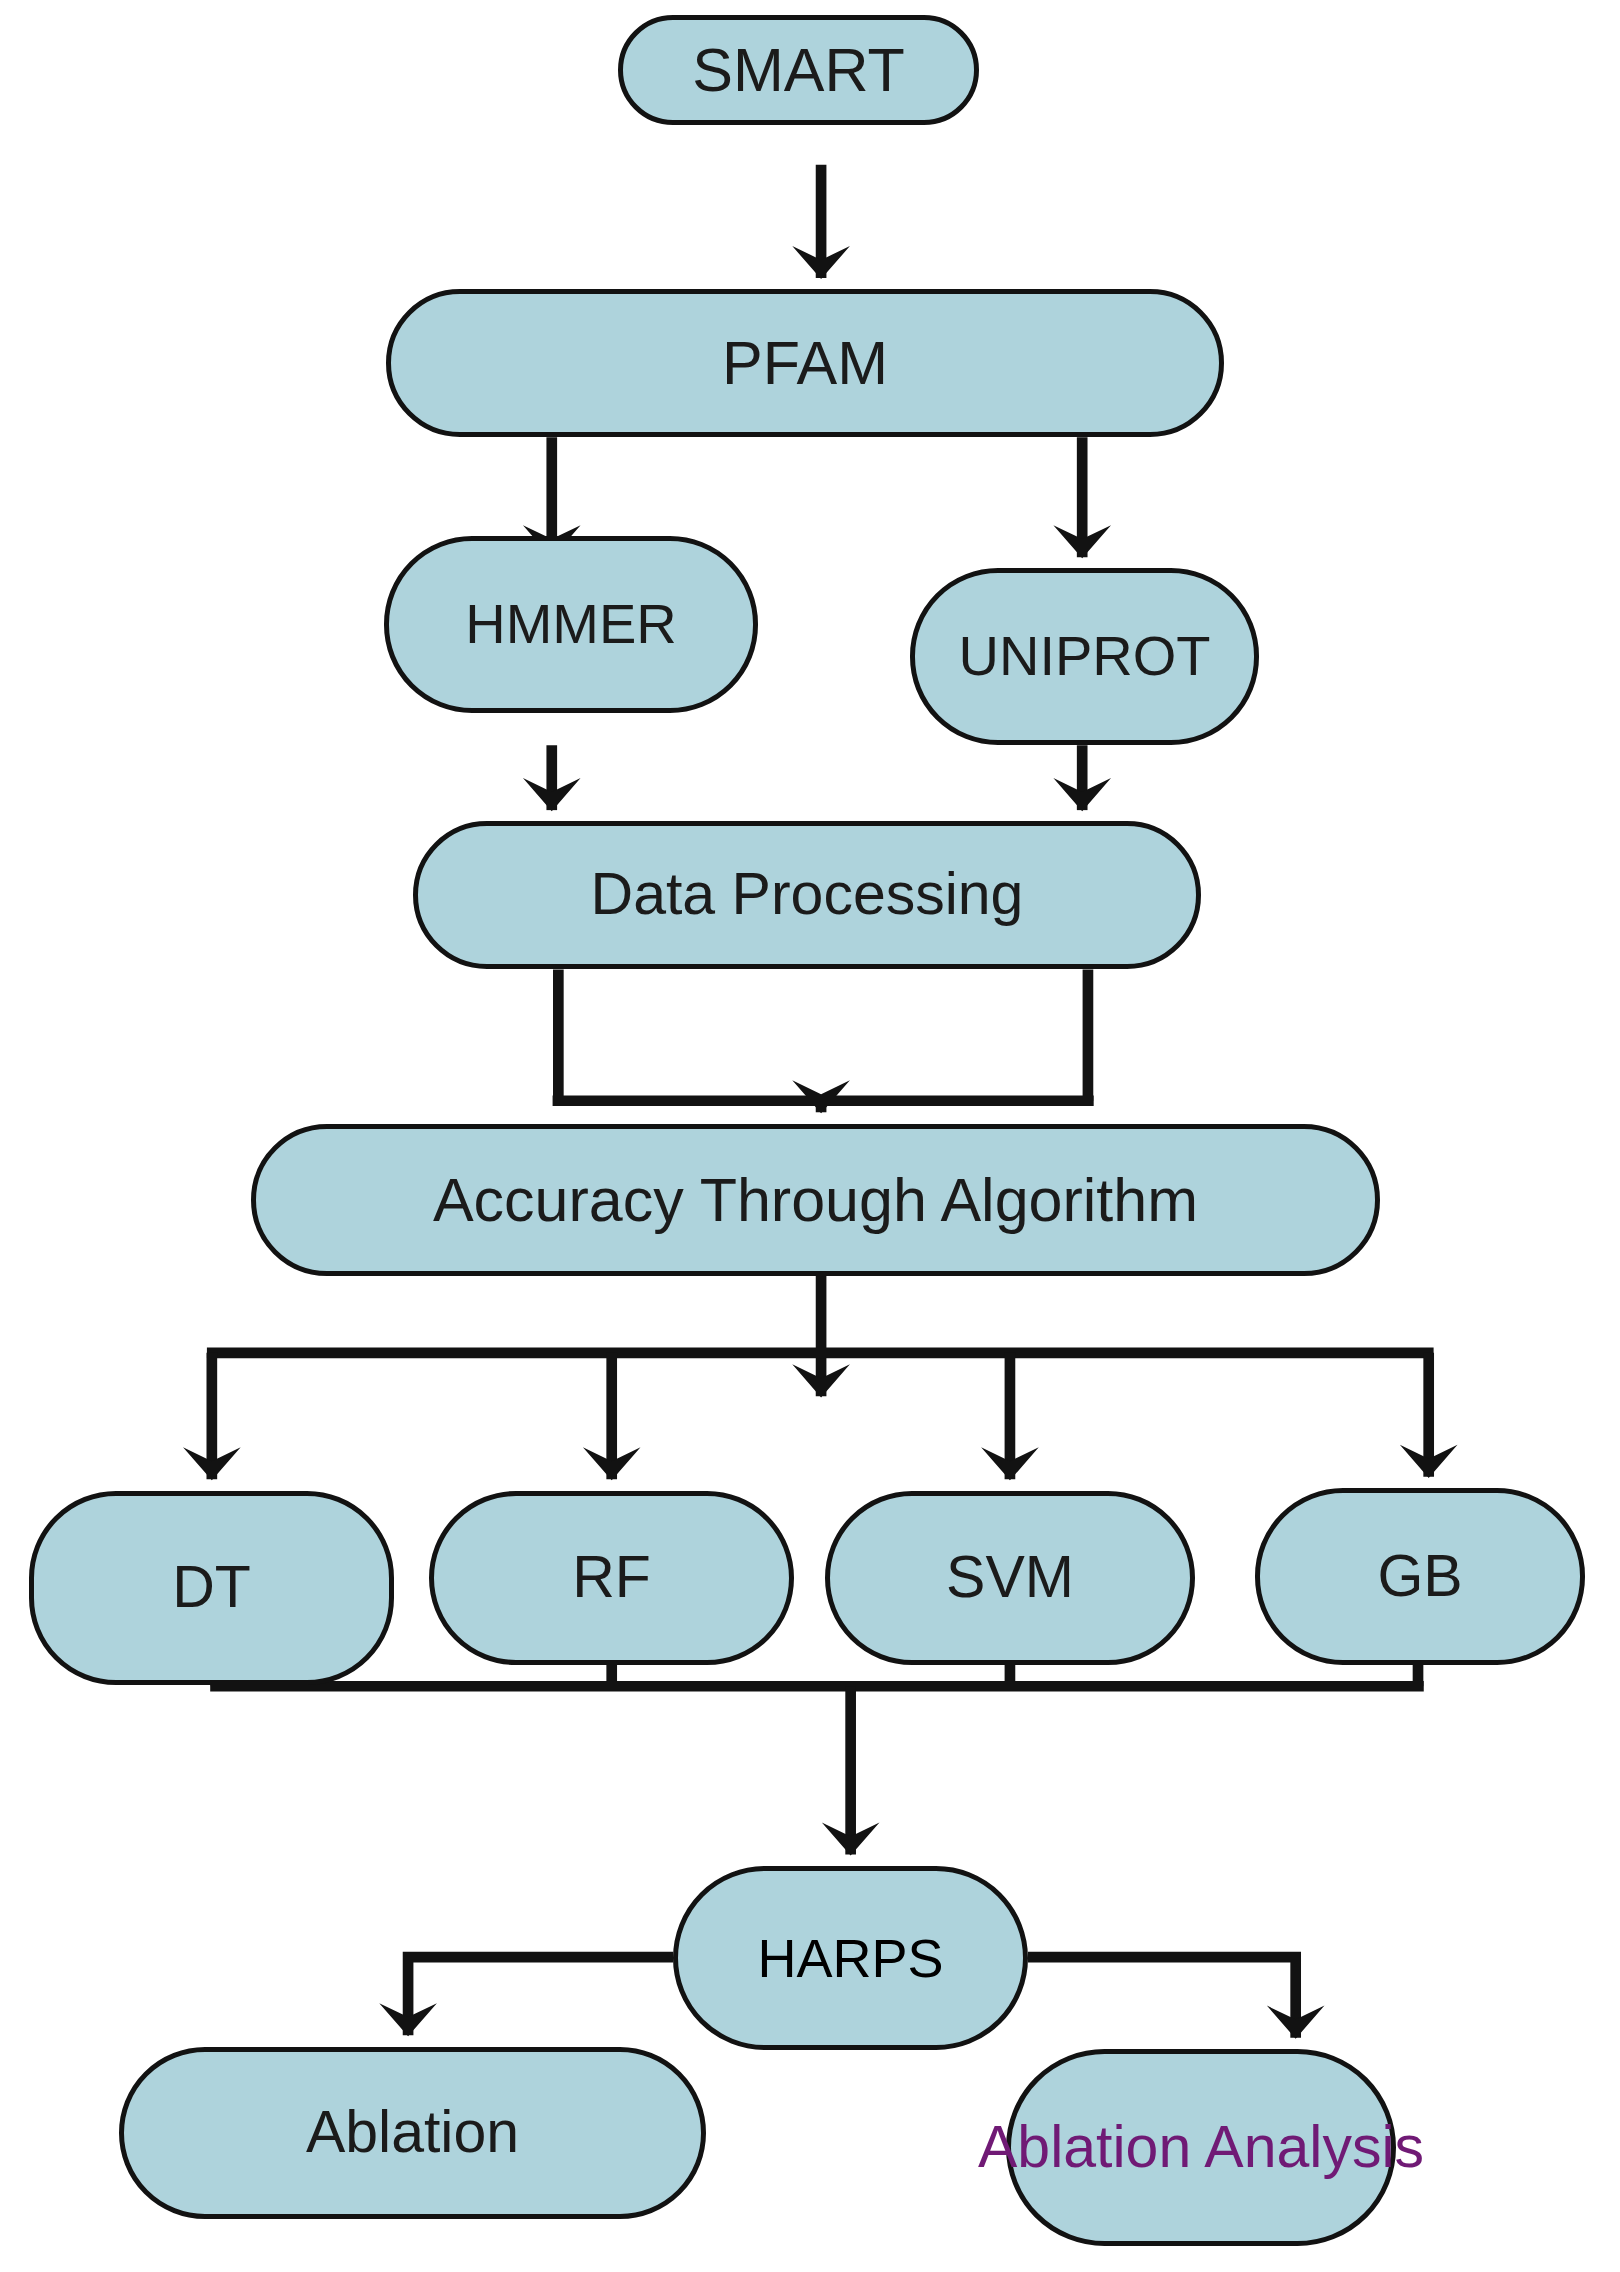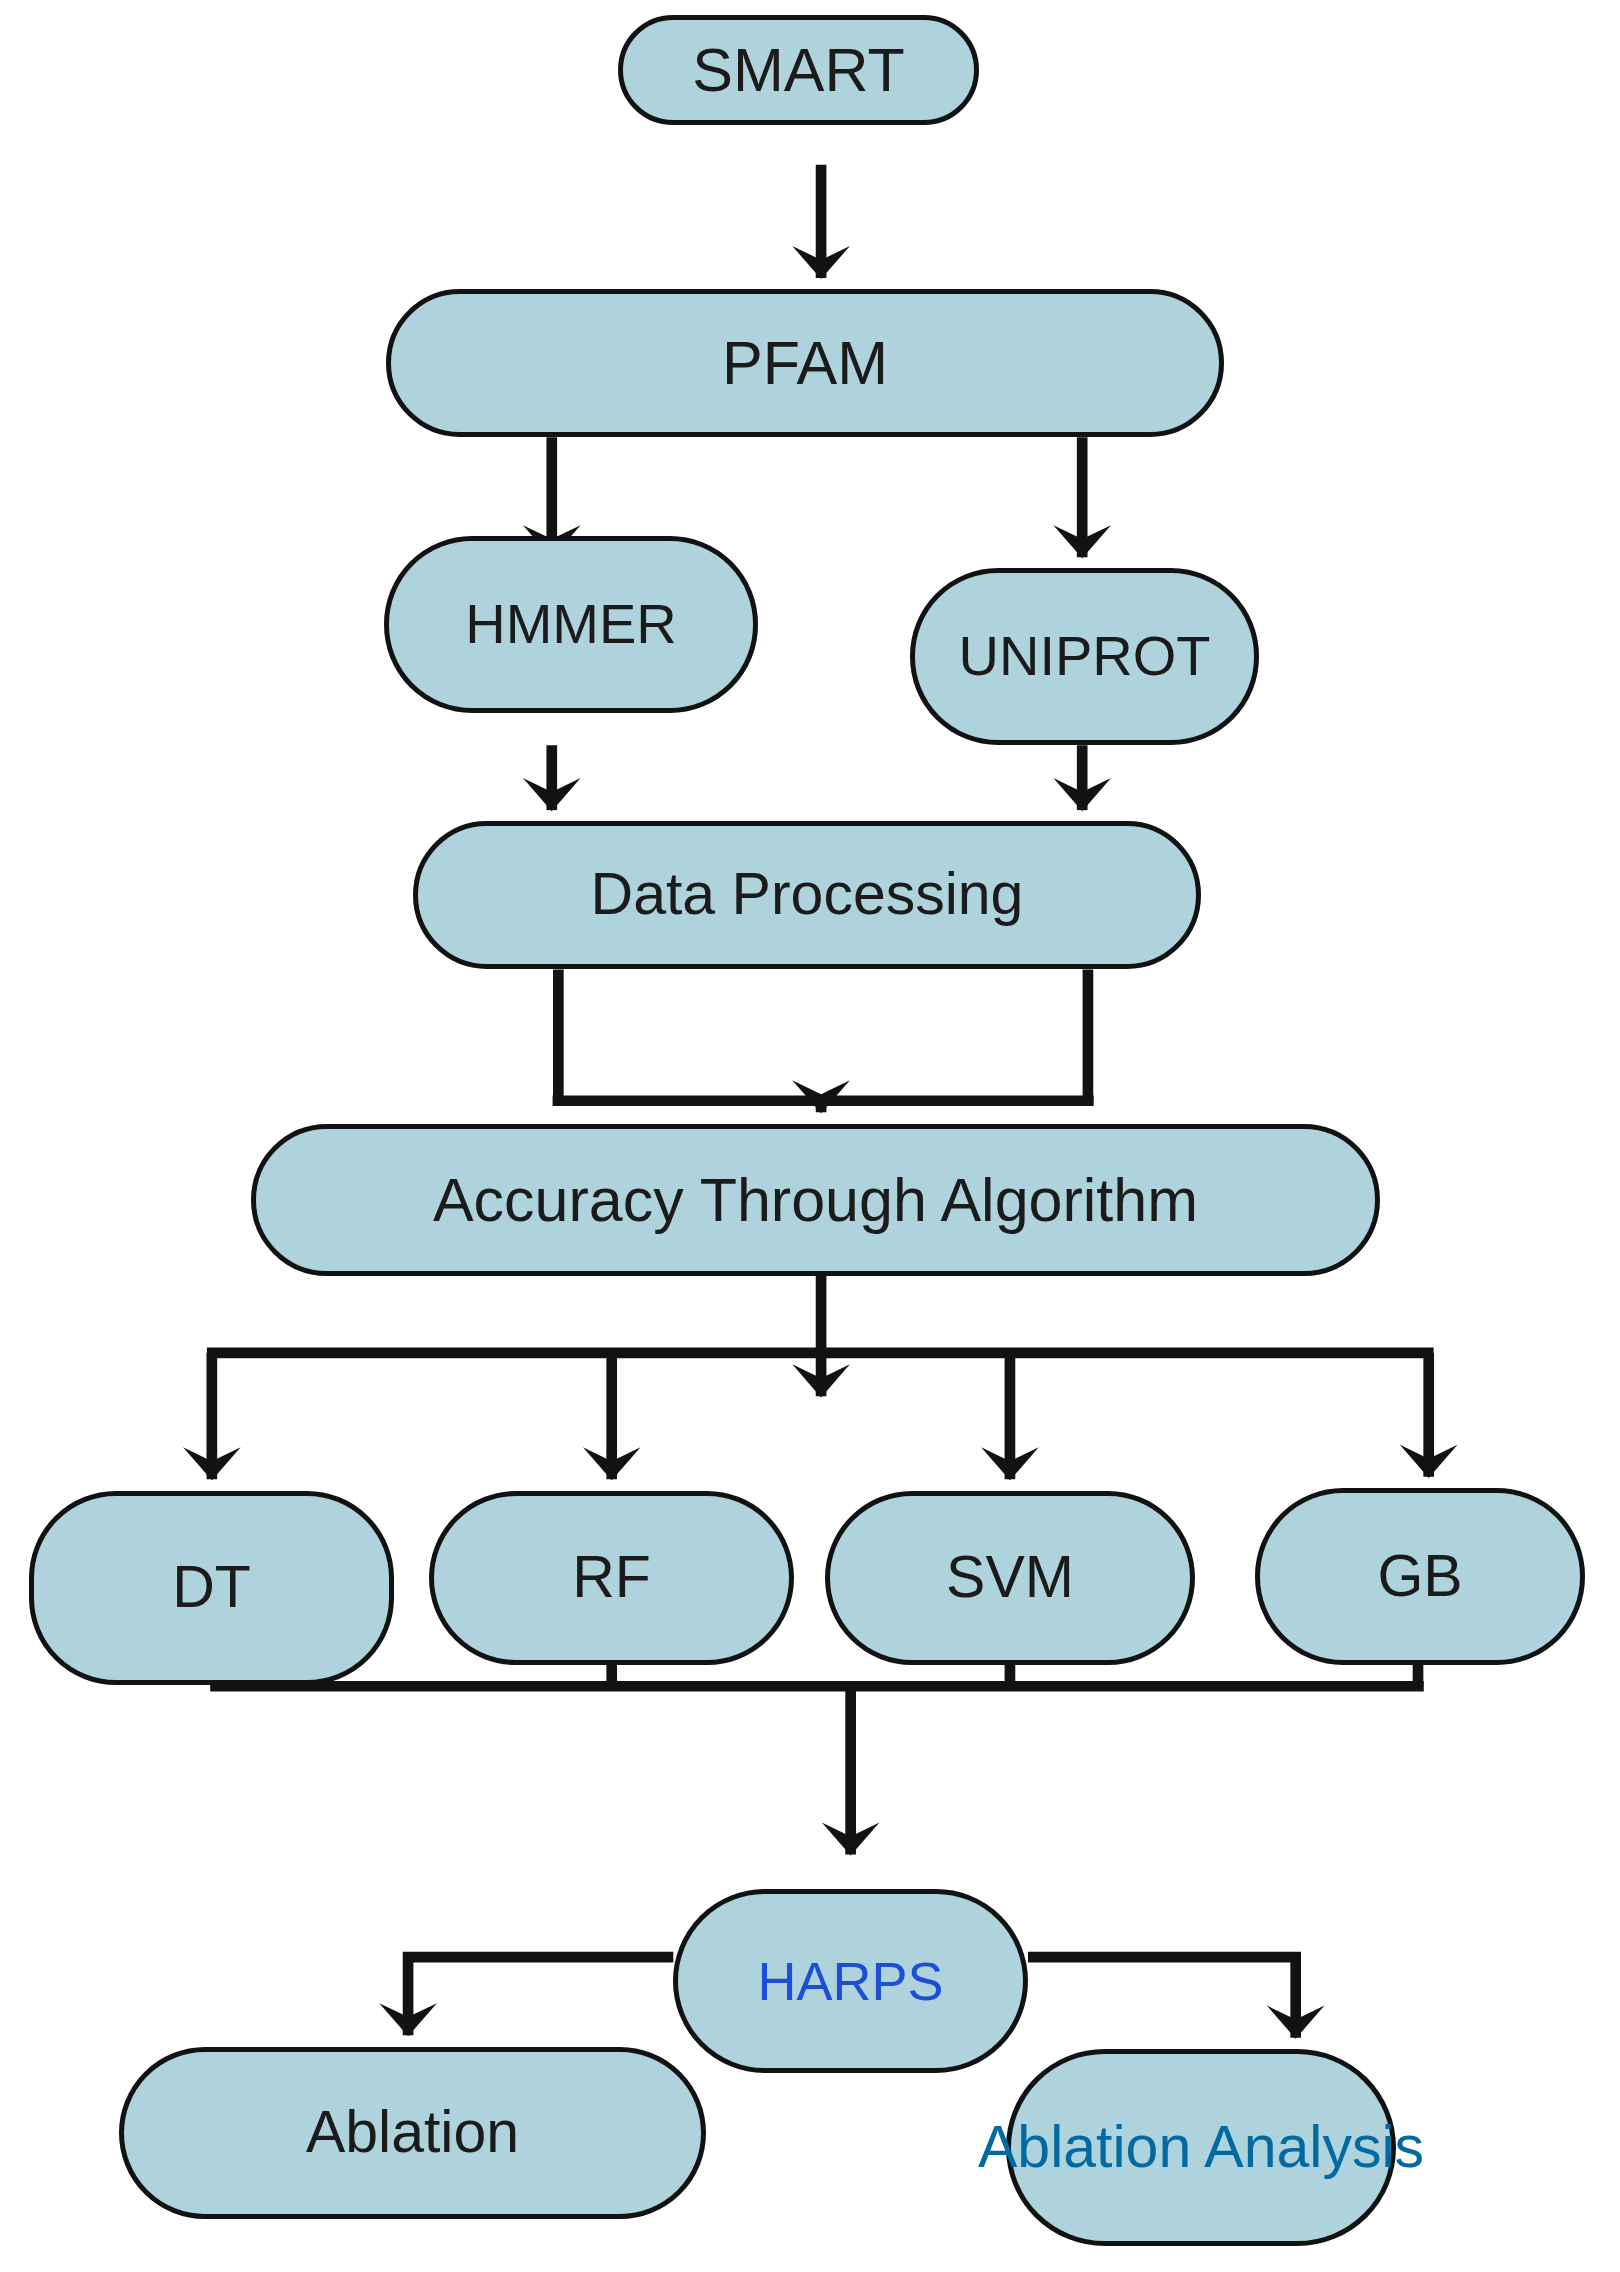--- a/index.html
+++ b/index.html
@@ -130,26 +130,26 @@
   </div>
 
   <div class="node" id="n-svm" style="left: 825px; top: 1491px; width: 370px; height: 174px; font-size: 59px; background: rgb(174, 211, 220); border-color: rgb(18, 18, 18); color: rgb(27, 27, 27); border-radius: 87px;">
     <span class="node-label">SVM</span>
   </div>
 
   <div class="node" id="n-gb" style="left: 1255px; top: 1488px; width: 330px; height: 177px; font-size: 59px; background: rgb(174, 211, 220); border-color: rgb(18, 18, 18); color: rgb(27, 27, 27); border-radius: 88px;">
     <span class="node-label">GB</span>
   </div>
 
-  <div class="node" id="n-harps" style="left: 673px; top: 1866px; width: 355px; height: 184px; font-size: 54px; background: rgb(174, 211, 220); border-color: rgb(18, 18, 18); color: #1d4ed8; border-radius: 92px; margin-top: 23px;">
+  <div class="node" id="n-harps" style="left: 673px; top: 1866px; width: 355px; height: 184px; font-size: 54px; background: rgb(174, 211, 220); border-color: rgb(18, 18, 18); color: #000000; border-radius: 92px;">
     <span class="node-label">HARPS</span>
   </div>
 
   <div class="node" id="n-accuracy" style="left: 119px; top: 2047px; width: 587px; height: 172px; font-size: 59px; background: rgb(174, 211, 220); border-color: rgb(18, 18, 18); color: rgb(27, 27, 27); border-radius: 86px;">
     <span class="node-label">Ablation</span>
   </div>
 
-  <div class="node" id="n-ablation" style="left: 1006px; top: 2049px; width: 390px; height: 197px; font-size: 59px; background: rgb(174, 211, 220); border-color: rgb(18, 18, 18); color: #0369a1; border-radius: 99px; justify-content: center;">
+  <div class="node" id="n-ablation" style="left: 1006px; top: 2049px; width: 390px; height: 197px; font-size: 59px; background: rgb(174, 211, 220); border-color: rgb(18, 18, 18); color: #701a75; border-radius: 99px; justify-content: center;">
     <span class="node-label">Ablation Analysis</span>
   </div>
 
 </div>
 
 
 </body></html>

